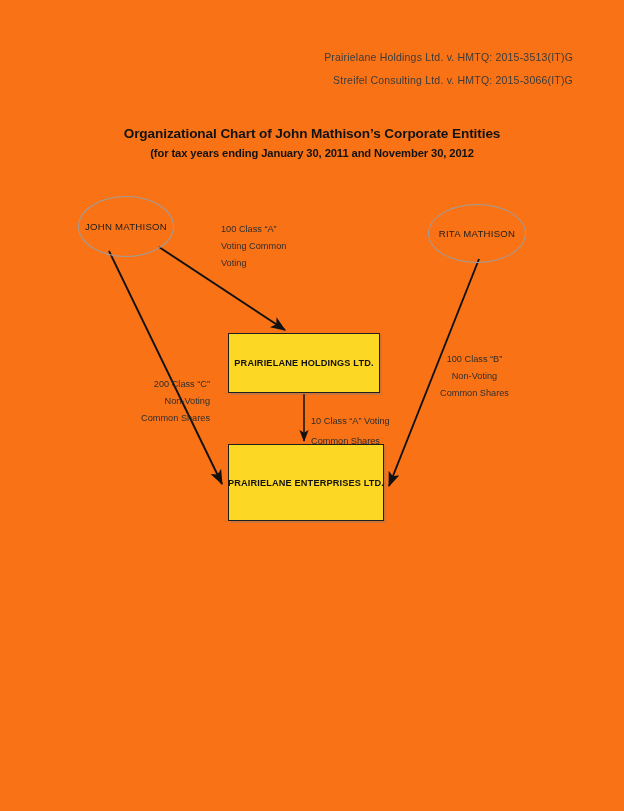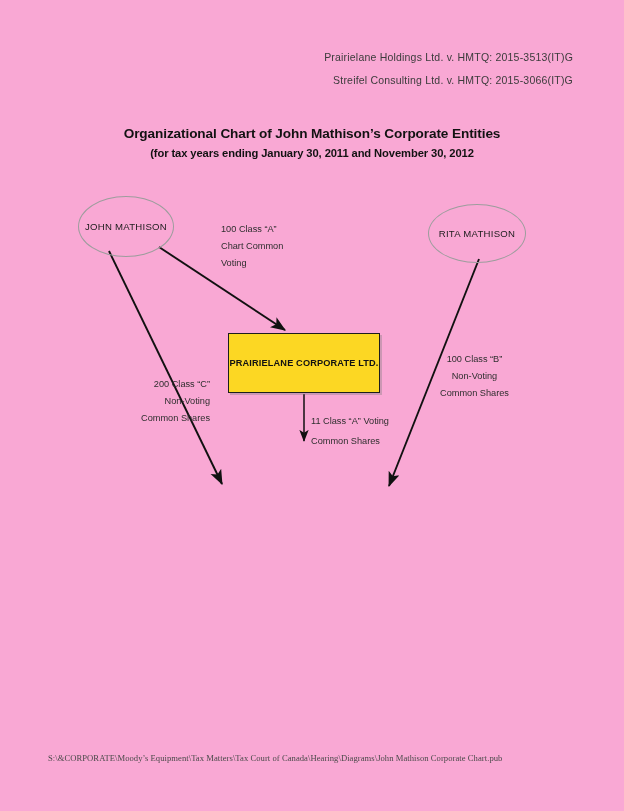--- a/index.html
+++ b/index.html
@@ -7,21 +7,21 @@
     padding: 0;
     background: #ffffff;
   }
   body {
     font-family: "Liberation Sans", sans-serif;
   }
   #page {
     position: relative;
     width: 624px;
     height: 811px;
-    background: #f9a8d4;
+    background: #f97316;
     overflow: hidden;
   }
 
   
   #case-header {
     position: absolute;
     left: 0;
     top: 46px;
     width: 573px;
     text-align: right;
@@ -157,41 +157,43 @@
   </svg>
 
   <div id="node-rita" class="person-node">
     <span>RITA MATHISON</span>
   </div>
   <div id="node-john" class="person-node">
     <span>JOHN MATHISON</span>
   </div>
 
   <div id="box-holdings" class="corp-box">
-    <span>PRAIRIELANE CORPORATE LTD.</span>
+    <span>PRAIRIELANE HOLDINGS LTD.</span>
+  </div>
+  <div id="box-enterprises" class="corp-box">
+    <span>PRAIRIELANE ENTERPRISES LTD.</span>
   </div>
 
   <div id="label-class-a" class="edge-label">
     <div>100 Class “A”</div>
-    <div>Chart Common</div>
+    <div>Voting Common</div>
     <div>Voting</div>
   </div>
 
   <div id="label-class-b" class="edge-label">
     <div>100 Class “B”</div>
     <div>Non-Voting</div>
     <div>Common Shares</div>
   </div>
 
   <div id="label-class-c" class="edge-label">
     <div>200 Class “C”</div>
     <div>Non-Voting</div>
     <div>Common Shares</div>
   </div>
 
   <div id="label-class-a10" class="edge-label">
-    <div>11 Class “A” Voting</div>
+    <div>10 Class “A” Voting</div>
     <div>Common Shares</div>
   </div>
 
-  <div id="footer-path">S:\&amp;CORPORATE\Moody’s Equipment\Tax Matters\Tax Court of Canada\Hearing\Diagrams\John Mathison Corporate Chart.pub</div>
 
 </div>
 
 </body></html>

